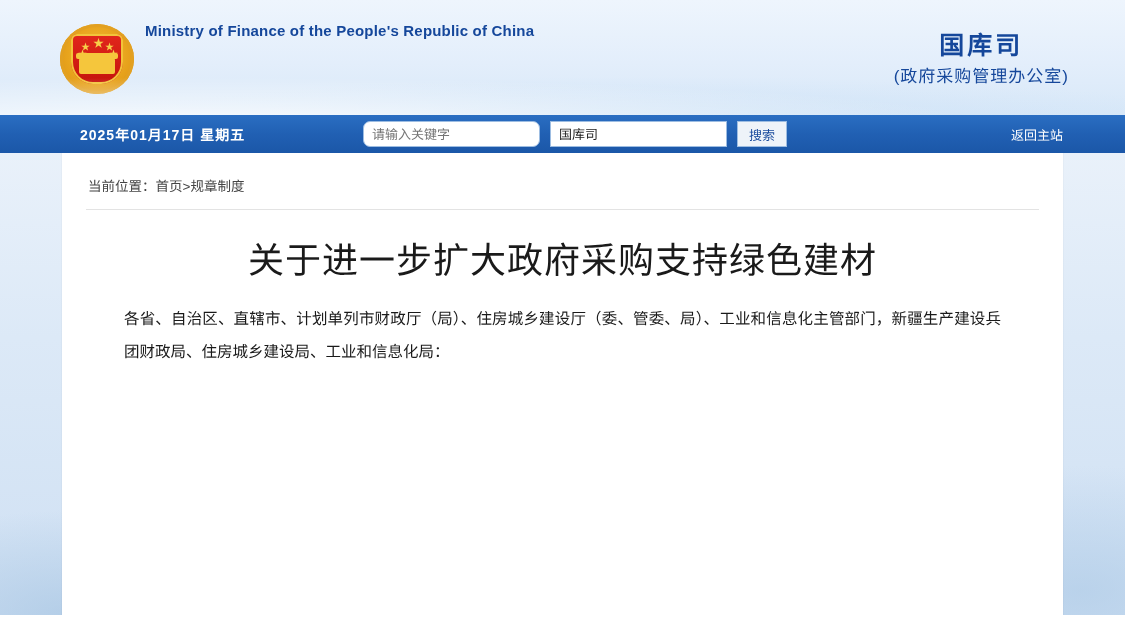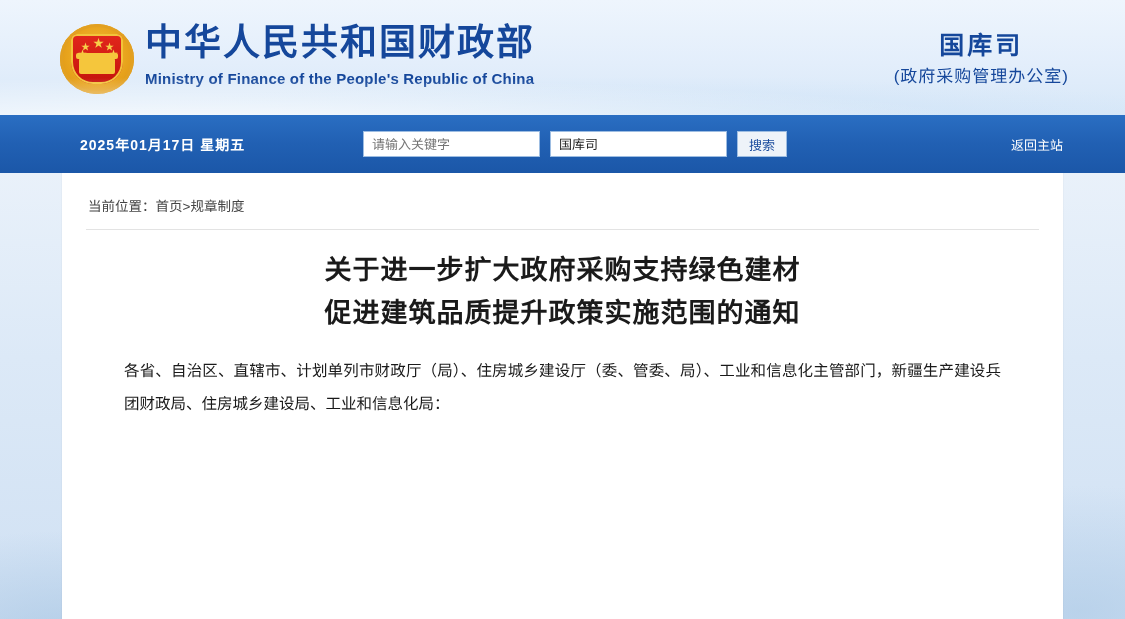--- a/index.html
+++ b/index.html
@@ -150,21 +150,21 @@
   .dept-sub {
     font-size: 17px;
     letter-spacing: 1px;
     margin-top: 4px;
     line-height: 22px;
   }
 
   
   .navbar {
     position: relative;
-    height: 58px;
+    height: 38px;
     width: 100%;
     background: linear-gradient(180deg, #2a6ec2 0%, #2160b3 50%, #1b57a8 100%);
     display: flex;
     align-items: center;
     color: #ffffff;
   }
   .nav-date {
     position: absolute;
     left: 80px;
     font-size: 14px;
@@ -184,20 +184,21 @@
     background: #ffffff;
     font-size: 13px;
     color: #333333;
     padding: 0 8px;
     outline: none;
     font-family: "Liberation Sans", sans-serif;
   }
   .search-input {
     width: 177px;
     color: #8d8d8d;
+    border-radius: 7px;
   }
   .search-select {
     width: 177px;
     margin-left: 10px;
     color: #1a1a1a;
     appearance: none;
     -webkit-appearance: none;
   }
   .search-btn {
     margin-left: 10px;
@@ -254,25 +255,25 @@
     font-size: 13.5px;
     color: #444444;
   }
   .breadcrumb-line {
     height: 1px;
     margin: 0 24px;
     background: #e3e3e3;
   }
 
   .doc-title {
-    margin-top: 18px;
+    margin-top: 29px;
     text-align: center;
     font-family: "DejaVu Serif", "Liberation Serif", serif;
-    font-size: 27px;
-    font-weight: bold;
+    font-size: 36px;
+    font-weight: normal;
     color: #1a1a1a;
     line-height: 43px;
     letter-spacing: 1px;
   }
   .doc-number {
     margin-top: 26px;
     text-align: center;
     font-size: 15.5px;
     color: #1a1a1a;
   }
@@ -303,21 +304,20 @@
           <span class="star s1">★</span>
           <span class="star s2">★</span>
           <span class="star s3">★</span>
           <span class="star s4">★</span>
           <span class="star s5">★</span>
         </div>
         <div class="tiananmen"></div>
       </div>
 
       <div class="title-block">
-        <div class="title-cn">中华人民共和国财政部</div>
         <div class="title-en">Ministry of Finance of the People's Republic of China</div>
       </div>
 
       <div class="dept-block">
         <div class="dept-main">国库司</div>
         <div class="dept-sub">(政府采购管理办公室)</div>
       </div>
 
     </div>
   </div>
@@ -339,21 +339,20 @@
   <div class="body-area">
     <div class="mountains"></div>
 
     <div class="content-card">
 
       <div class="breadcrumb">当前位置：首页&gt;规章制度</div>
       <div class="breadcrumb-line"></div>
 
       <div class="doc-title">
         <div>关于进一步扩大政府采购支持绿色建材</div>
-        <div>促进建筑品质提升政策实施范围的通知</div>
       </div>
 
 
       <div class="doc-body">
         <p>各省、自治区、直辖市、计划单列市财政厅（局）、住房城乡建设厅（委、管委、局）、工业和信息化主管部门，新疆生产建设兵团财政局、住房城乡建设局、工业和信息化局：</p>
       </div>
 
     </div>
   </div>
 

